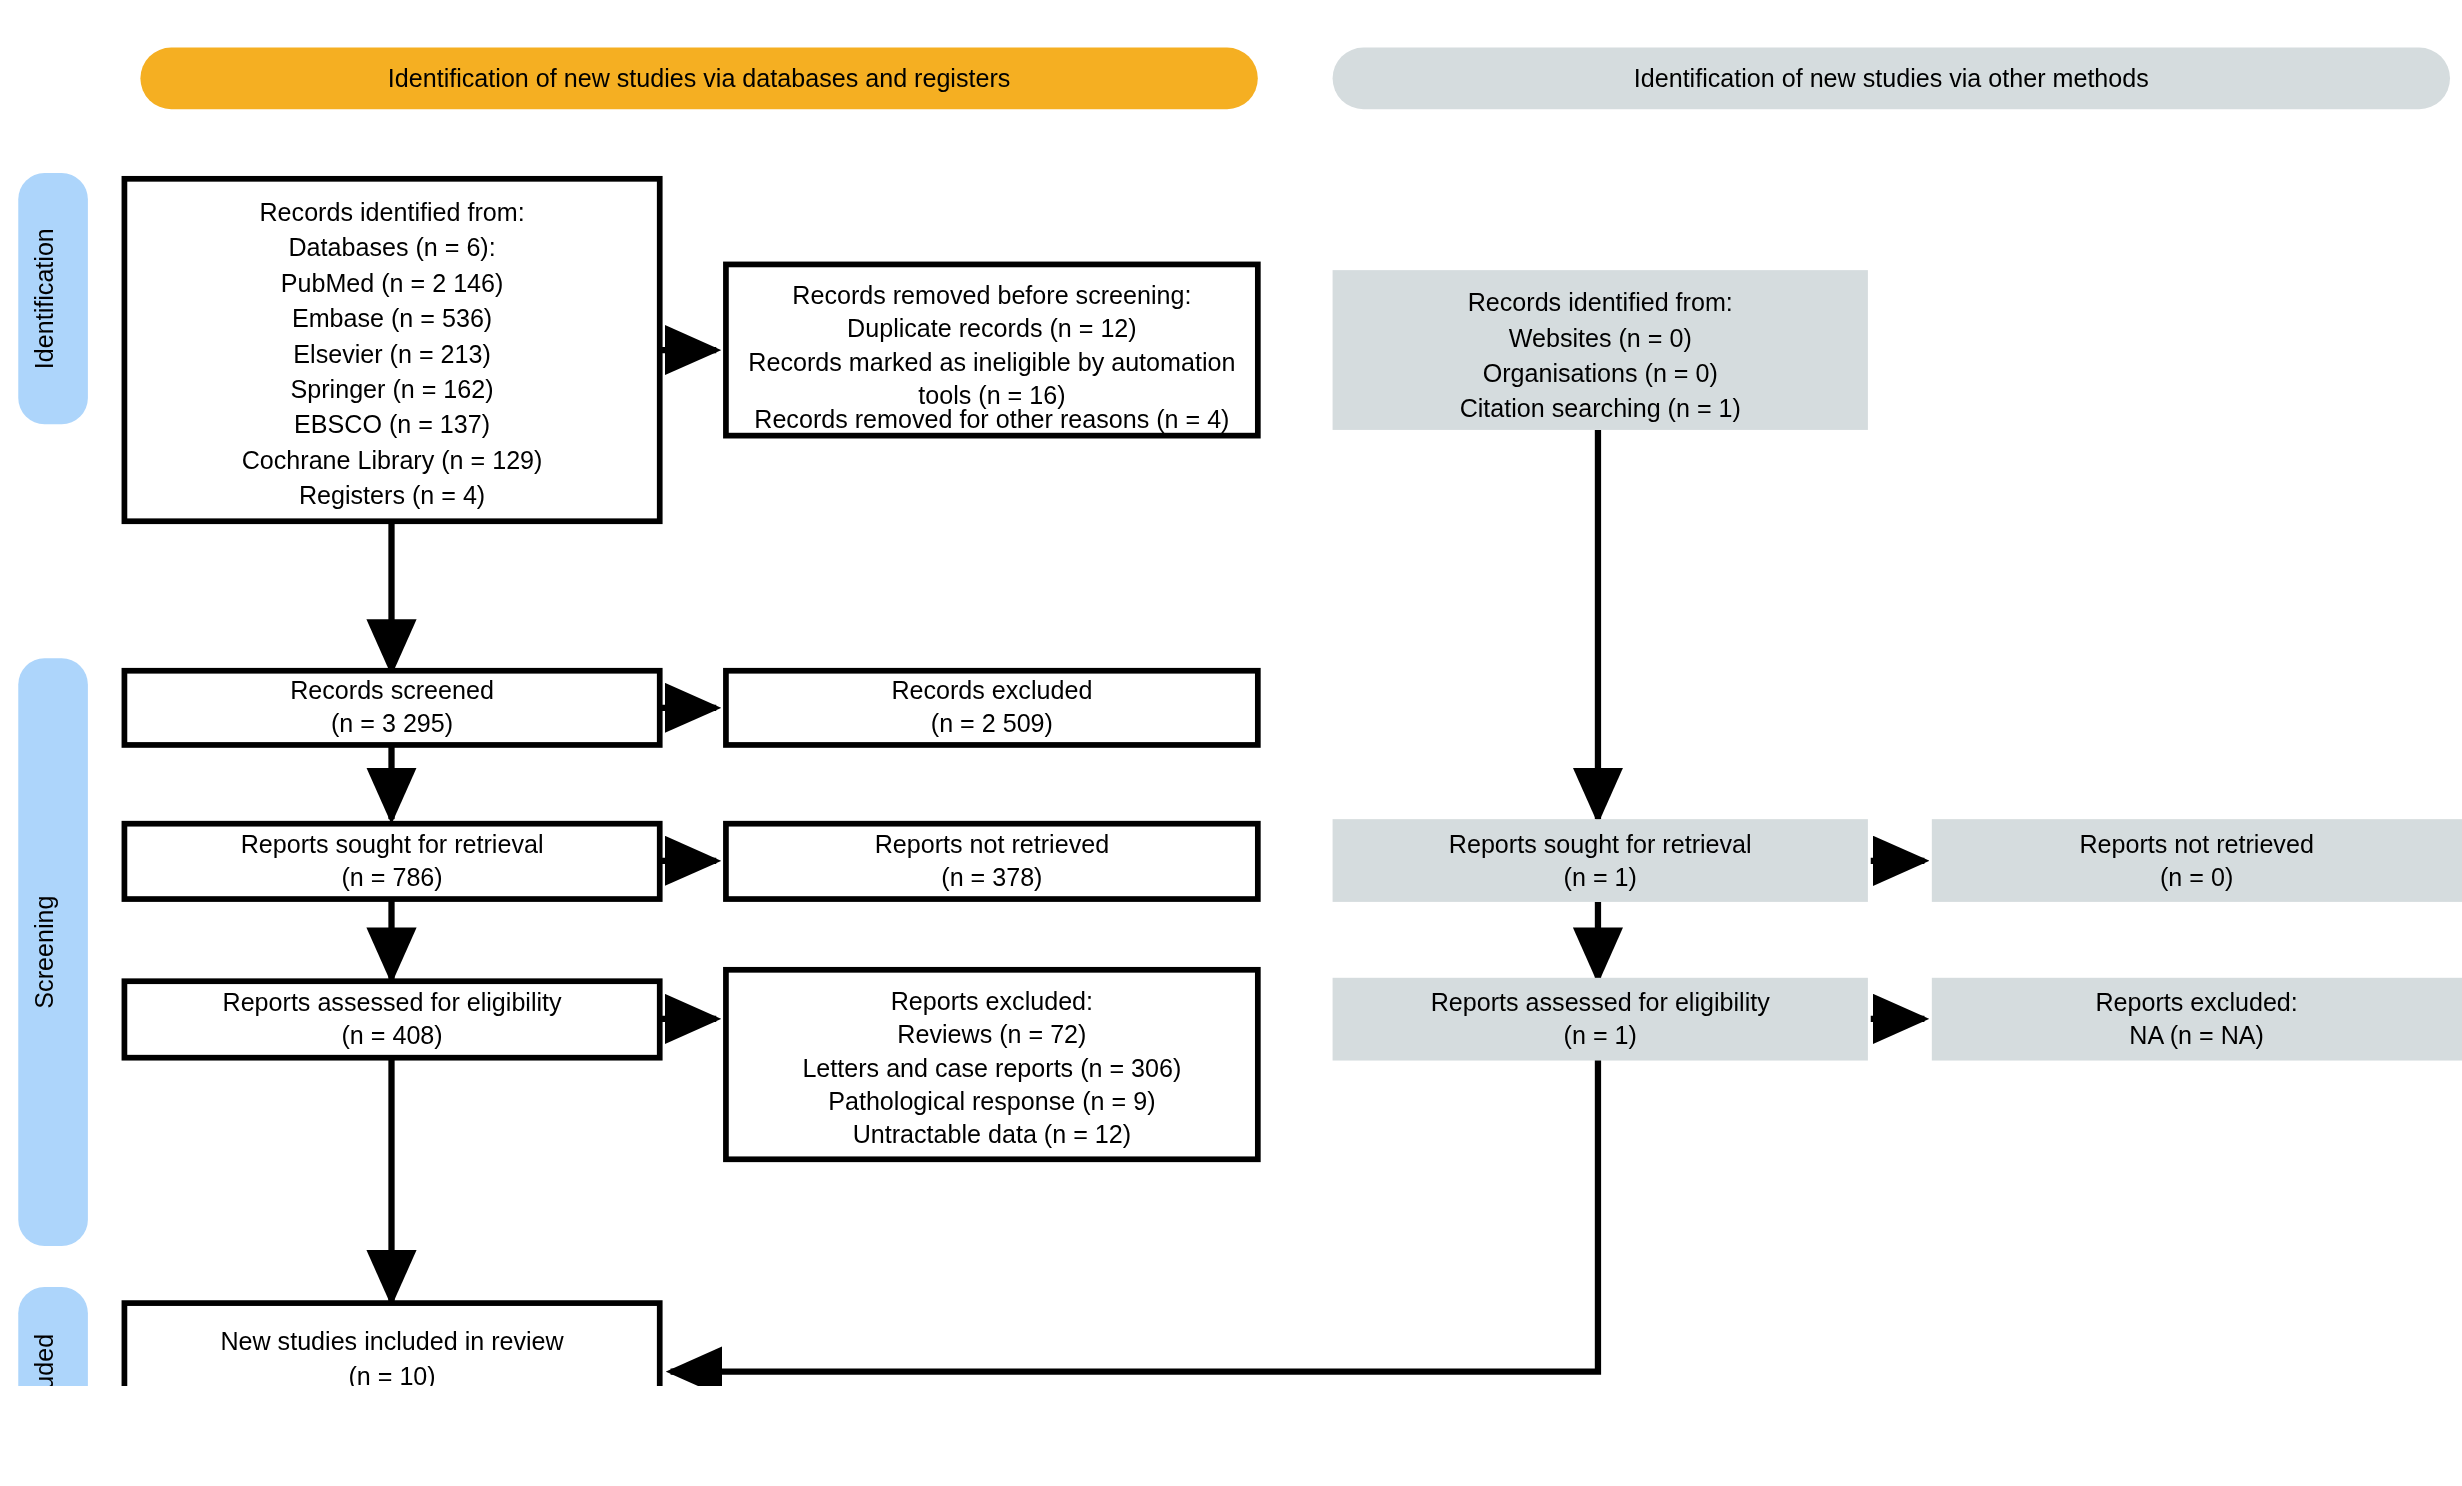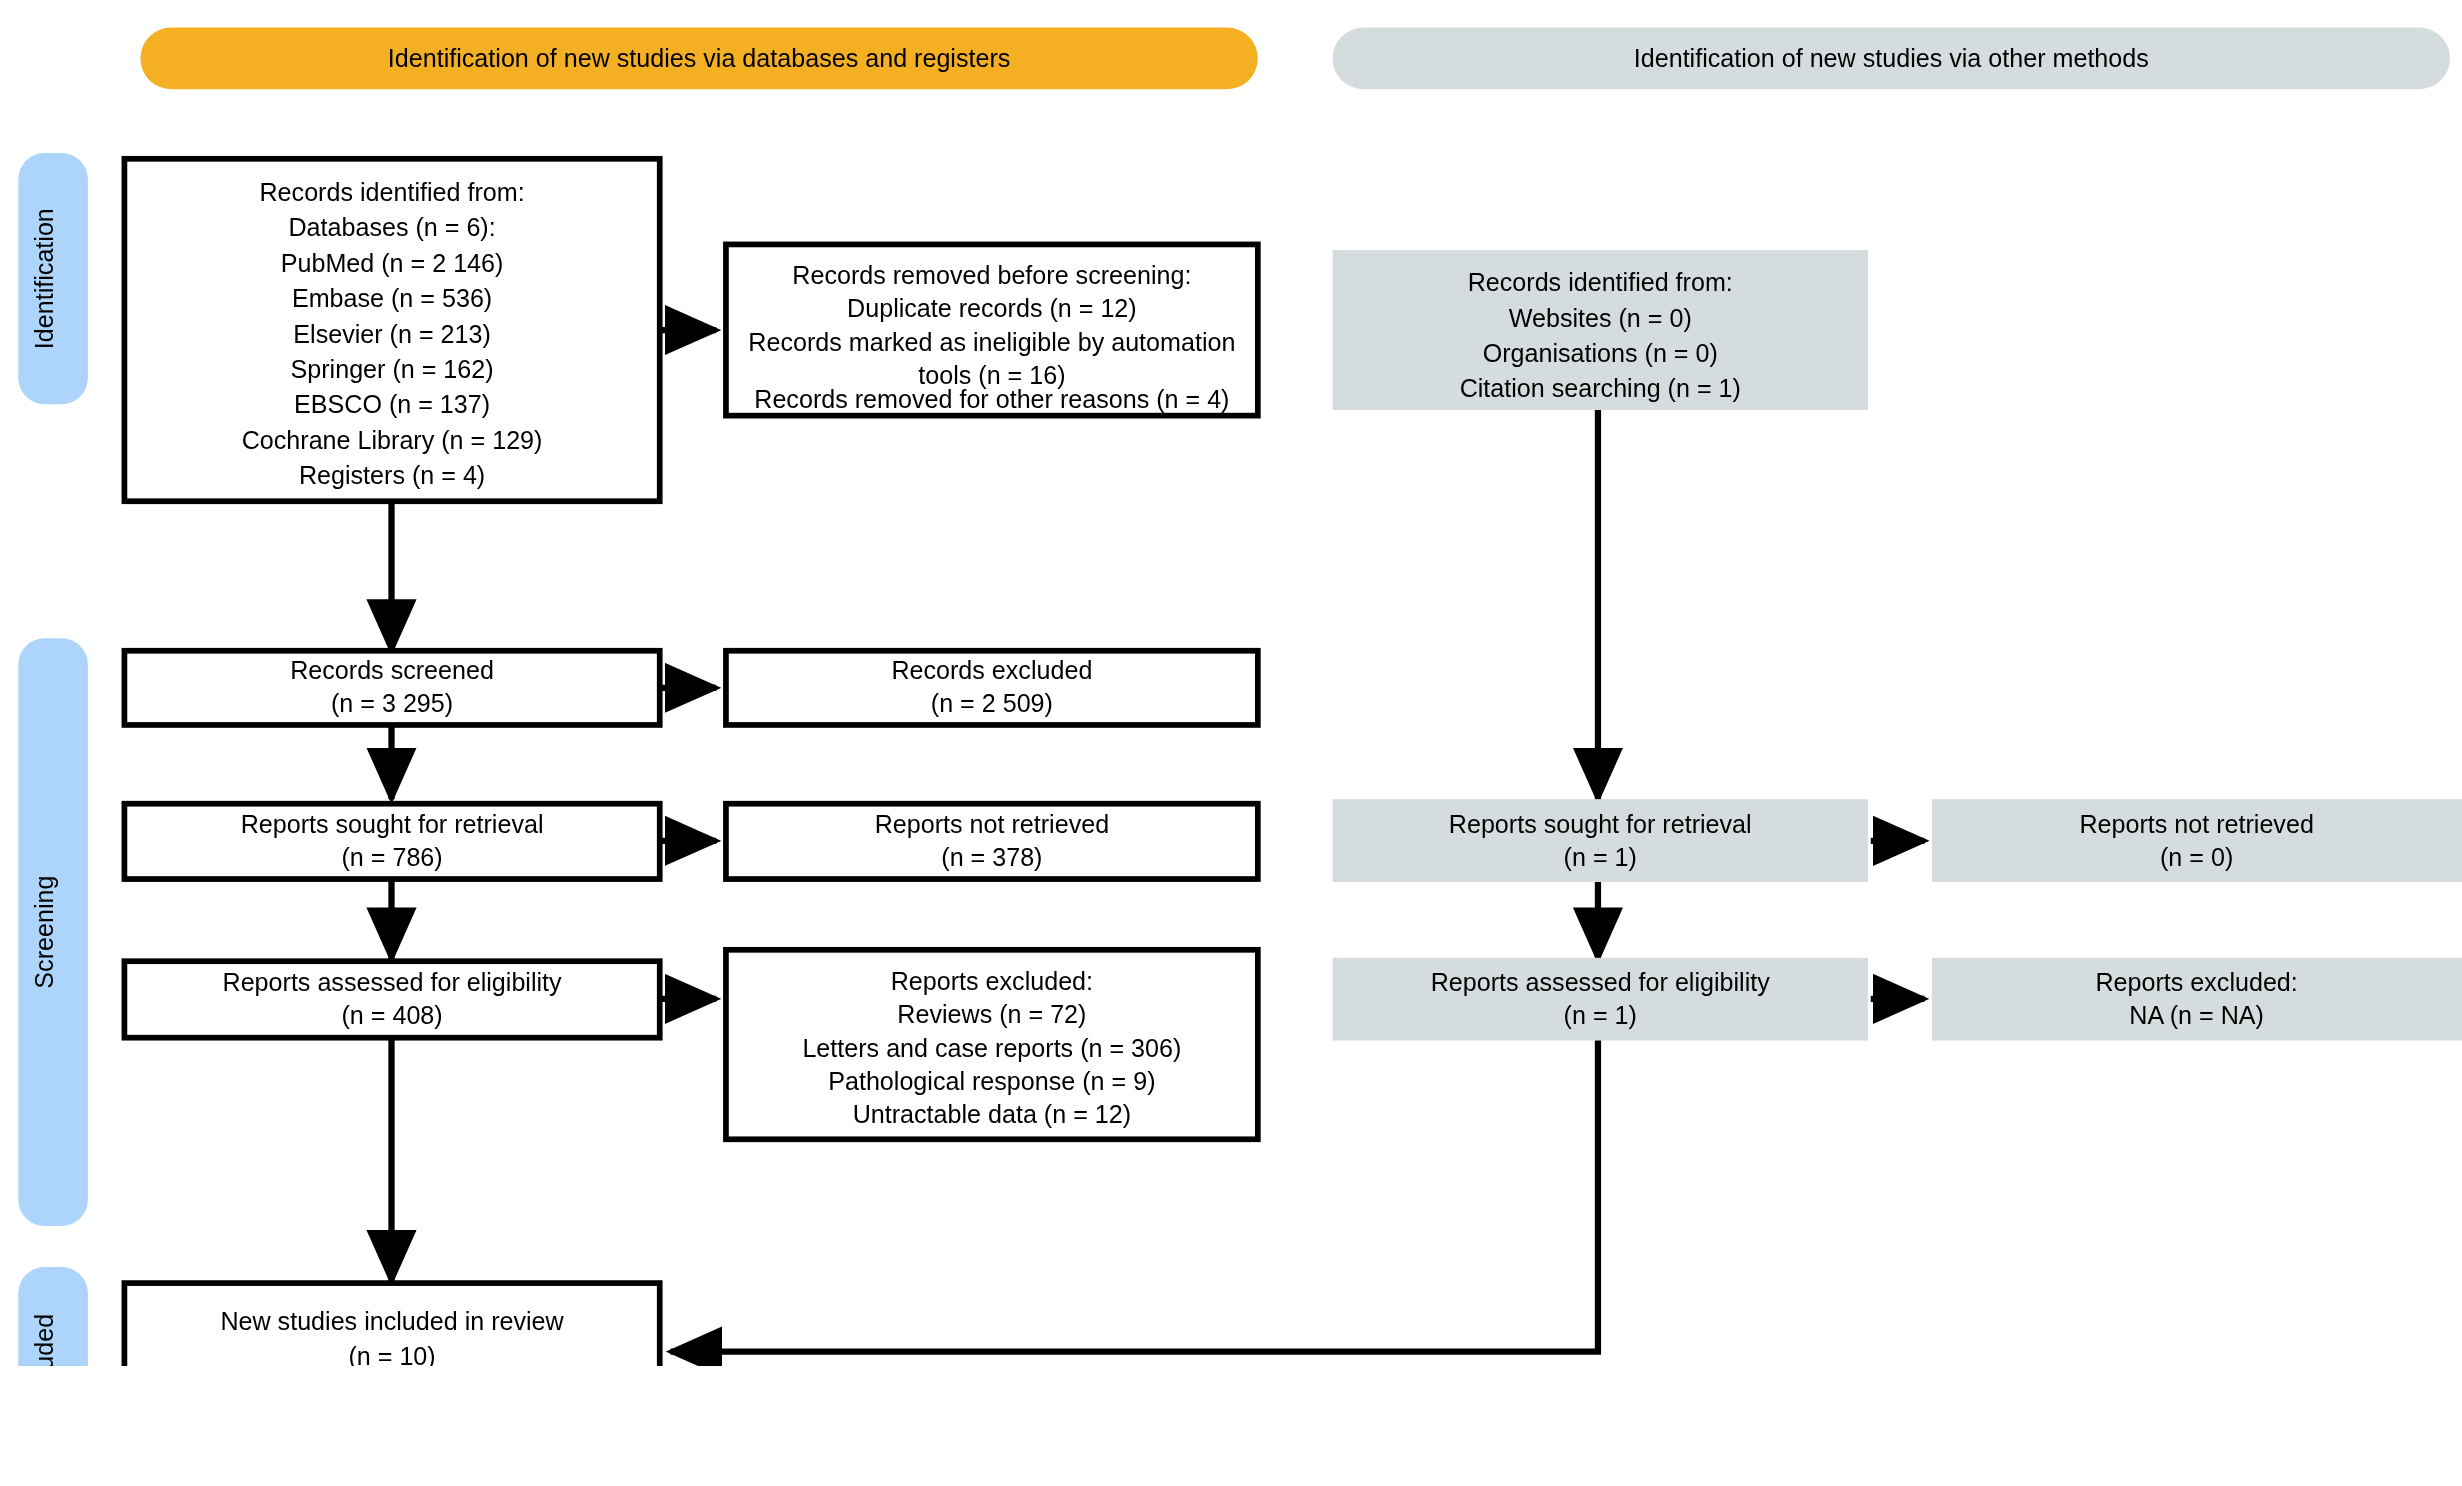--- a/index.html
+++ b/index.html
@@ -1,17 +1,17 @@
 <!DOCTYPE html>
 <html style="font-size:9px"><head>
 <meta charset="utf-8">
 <style>
   html, body { margin:0; padding:0; background:#ffffff; }
   body { width:2462px; height:1487px; font-family:"Liberation Sans", sans-serif; }
-  #stage { position:relative; width:2462px; height:1366px; overflow:hidden; background:#fff; }
+  #stage { position:relative; width:2462px; height:1366px; overflow:hidden; background:#fff;margin-top:20px; }
   svg.diagram { position:absolute; left:0; top:0; width:2462px; height:1487px; }
   .boxtext { font-family:"Liberation Sans", sans-serif; font-size:44px; fill:#000; text-anchor:middle; }
   .hdrtext { font-family:"Liberation Sans", sans-serif; font-size:44px; fill:#000; text-anchor:middle; }
   .sidetext { font-family:"Liberation Sans", sans-serif; font-size:44px; fill:#000; text-anchor:middle; }
   .wbox { fill:#ffffff; stroke:#000000; stroke-width:10; }
   .gbox { fill:#D5DCDE; stroke:none; }
   .arrow { stroke:#000000; stroke-width:11; fill:none; }
 </style>
 </head>
 <body>

